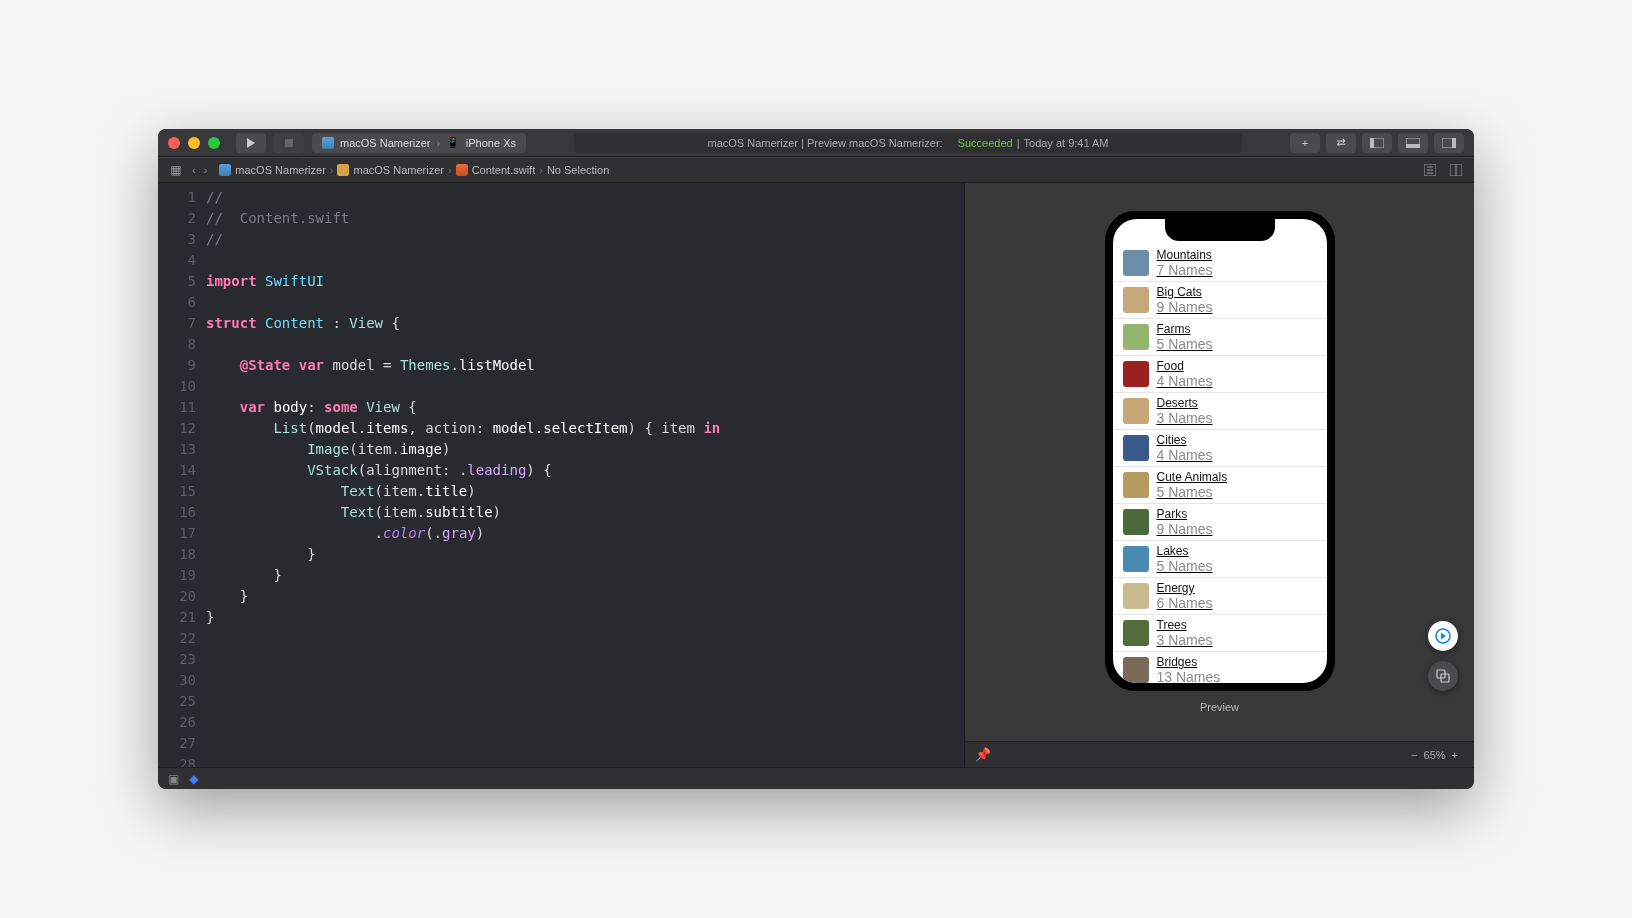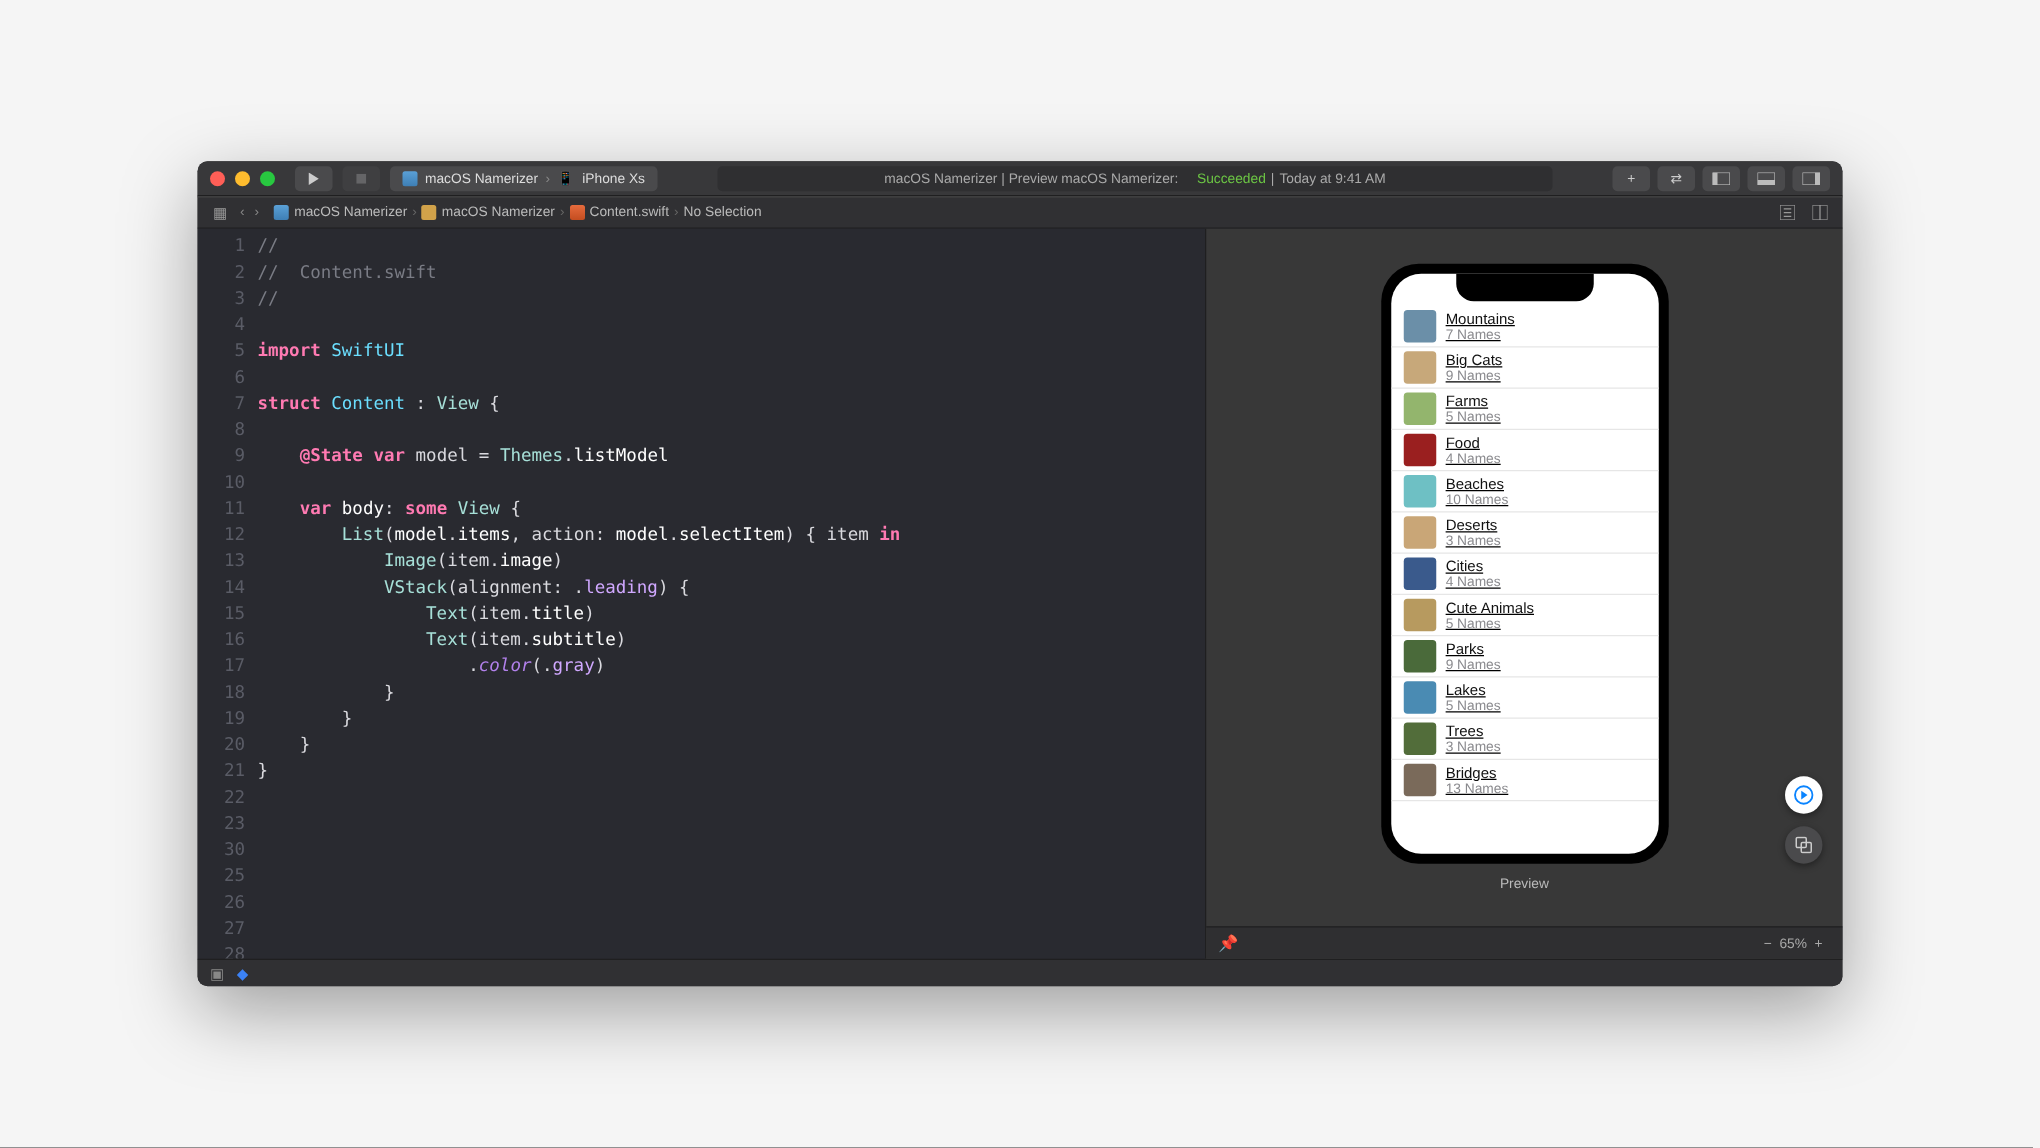--- a/index.html
+++ b/index.html
@@ -46,21 +46,21 @@
 .previewpane { width: 510px; background: #383838; display: flex; flex-direction: column; border-left: 1px solid #1f1f20; position: relative; }
 .canvas { flex: 1; display: flex; flex-direction: column; align-items: center; justify-content: center; position: relative; }
 .phone { width: 230px; height: 480px; background: #000; border-radius: 30px; padding: 8px; position: relative; }
 .notch { position: absolute; top: 8px; left: 50%; transform: translateX(-50%); width: 110px; height: 22px; background: #000; border-bottom-left-radius: 14px; border-bottom-right-radius: 14px; z-index: 5; }
 .screen { width: 100%; height: 100%; background: #fff; border-radius: 24px; overflow: hidden; }
 .list { padding-top: 26px; }
 .row { display: flex; align-items: center; padding: 3px 10px; border-bottom: 1px solid #e6e6e6; gap: 8px; text-decoration: underline; }
 .thumb { width: 26px; height: 26px; border-radius: 3px; flex-shrink: 0; }
 .rowtext { display: flex; flex-direction: column; }
 .rtitle { font-size: 12px; color: #111; }
-.rsub { font-size: 11px; color: #8a8a8e; }
+.rsub { font-size: 14px; color: #8a8a8e; }
 .prevlabel { font-size: 11px; color: #bbb; margin-top: 10px; }
 .floatbtns { position: absolute; right: 16px; bottom: 50px; display: flex; flex-direction: column; gap: 10px; }
 .fbtn { width: 30px; height: 30px; background: #fff; border-radius: 50%; display: flex; align-items: center; justify-content: center; box-shadow: 0 2px 6px rgba(0,0,0,0.4); }
 .fbtn.play { color: #0a84ff; font-size: 14px; }
 .fbtn.dup { background: #4a4a4c; color: #bbb; }
 .zoombar { height: 26px; background: #2f2f31; border-top: 1px solid #1f1f20; display: flex; align-items: center; padding: 0 10px; font-size: 11px; color: #aaa; }
 .zoombar .pin { color: #4aa3ff; font-size: 13px; }
 .zoombar .spacer { flex: 1; }
 .zoombar .zc { padding: 0 6px; cursor: default; }
 .bottombar { height: 22px; background: #303033; border-top: 1px solid #1f1f20; display: flex; align-items: center; padding: 0 10px; gap: 10px; }
@@ -235,27 +235,20 @@
                   </div>
                 </div>
                 <div class="row">
                   <div class="thumb" style="background: rgb(154, 31, 31);"></div>
                   <div class="rowtext">
                     <div class="rtitle">Food</div>
                     <div class="rsub">4 Names</div>
                   </div>
                 </div>
                 <div class="row">
-                  <div class="thumb" style="background: rgb(110, 192, 196);"></div>
-                  <div class="rowtext">
-                    <div class="rtitle">Beaches</div>
-                    <div class="rsub">10 Names</div>
-                  </div>
-                </div>
-                <div class="row">
                   <div class="thumb" style="background: rgb(201, 166, 119);"></div>
                   <div class="rowtext">
                     <div class="rtitle">Deserts</div>
                     <div class="rsub">3 Names</div>
                   </div>
                 </div>
                 <div class="row">
                   <div class="thumb" style="background: rgb(58, 90, 140);"></div>
                   <div class="rowtext">
                     <div class="rtitle">Cities</div>
@@ -274,20 +267,27 @@
                   <div class="rowtext">
                     <div class="rtitle">Parks</div>
                     <div class="rsub">9 Names</div>
                   </div>
                 </div>
                 <div class="row">
                   <div class="thumb" style="background: rgb(74, 139, 179);"></div>
                   <div class="rowtext">
                     <div class="rtitle">Lakes</div>
                     <div class="rsub">5 Names</div>
+                  </div>
+                </div>
+                <div class="row">
+                  <div class="thumb" style="background: rgb(201, 187, 142);"></div>
+                  <div class="rowtext">
+                    <div class="rtitle">Energy</div>
+                    <div class="rsub">6 Names</div>
                   </div>
                 </div>
                 <div class="row">
                   <div class="thumb" style="background: rgb(82, 109, 58);"></div>
                   <div class="rowtext">
                     <div class="rtitle">Trees</div>
                     <div class="rsub">3 Names</div>
                   </div>
                 </div>
                 <div class="row">

